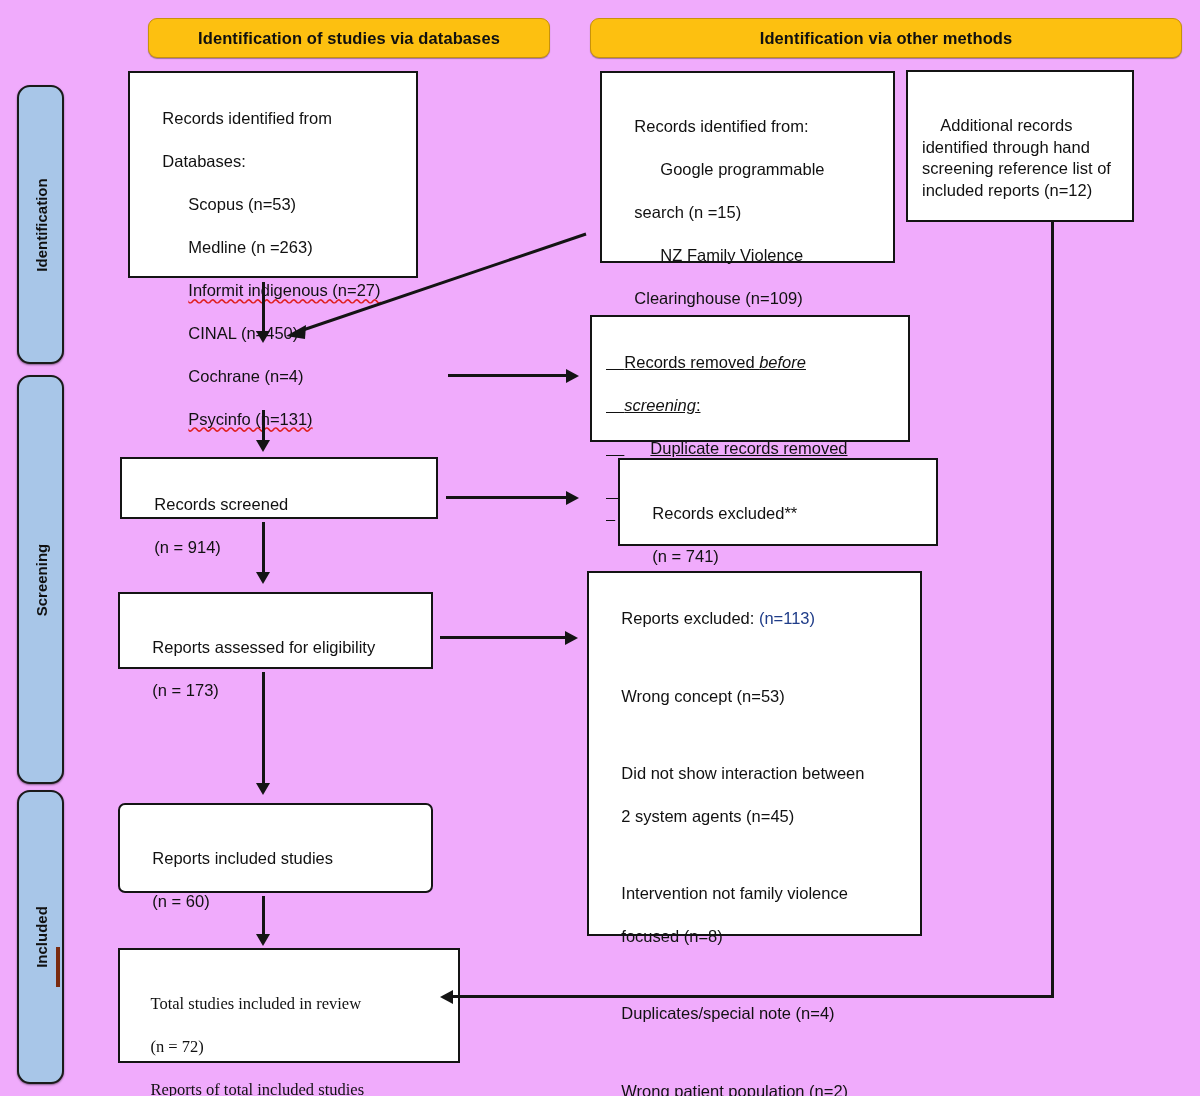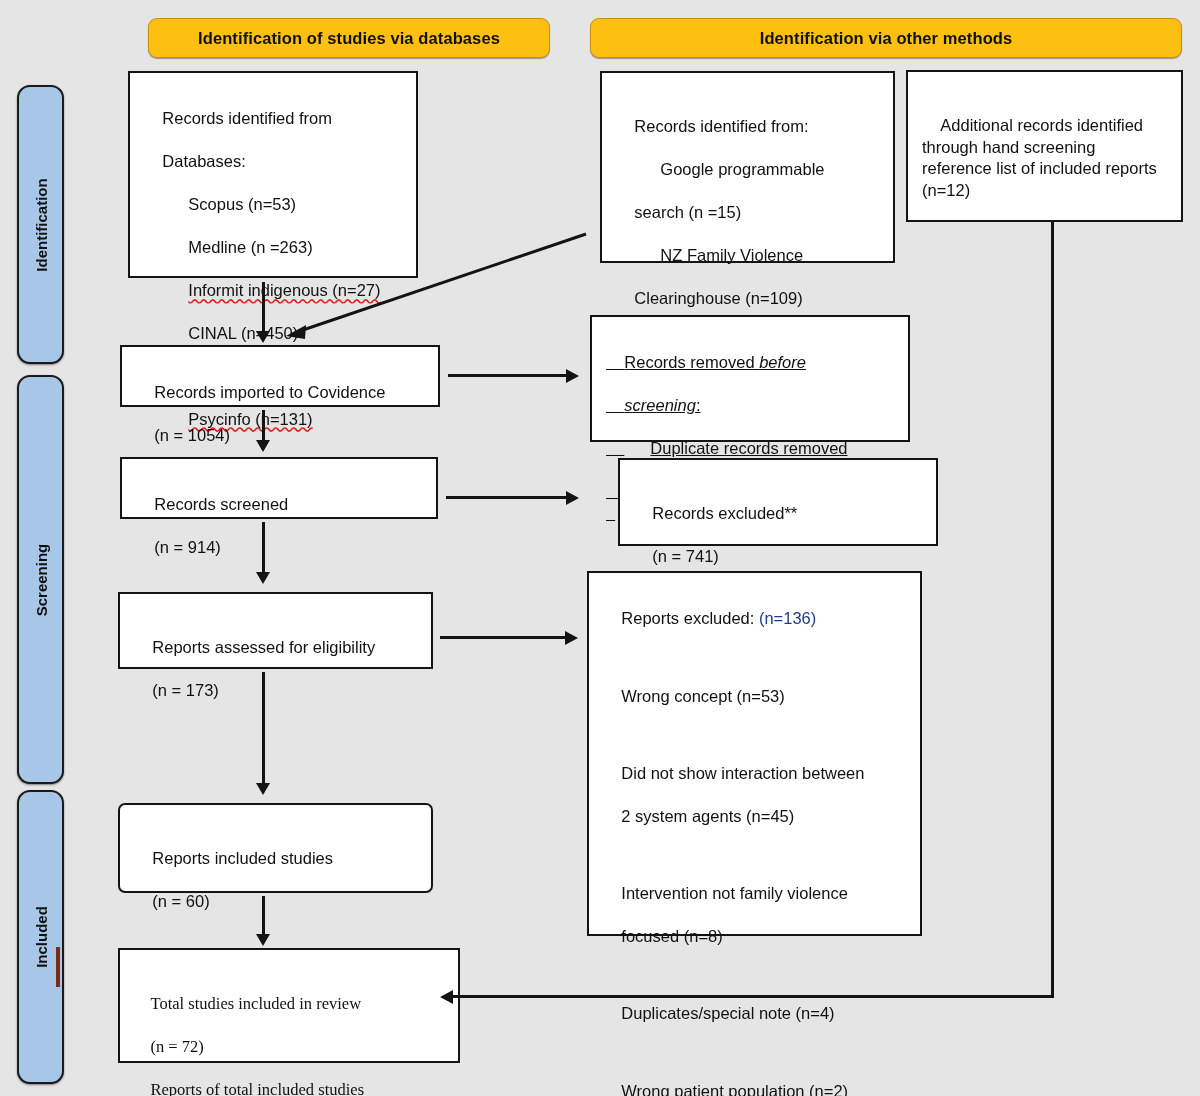--- a/index.html
+++ b/index.html
@@ -4,21 +4,21 @@
 <style>
   html, body {
     margin: 0;
     padding: 0;
     background: #ffffff;
   }
   #canvas {
     position: relative;
     width: 1200px;
     height: 1096px;
-    background: #e5e5e5;
+    background: #f0abfc;
     font-family: "Liberation Sans", sans-serif;
     overflow: hidden;
   }
   
   .banner {
     position: absolute;
     background: #FDC010;
     border: 1px solid #c8920a;
     border-radius: 9px;
     color: #101010;
@@ -142,28 +142,24 @@
 
   <div class="box pad-top-lg" style="left:600px; top:71px; width:295px; height:192px;">
     <span>Records identified from:</span><br>
     <span class="indent"></span><span>Google programmable</span><br>
     <span>search (n =15)</span><br>
     <span class="indent"></span><span>NZ Family Violence</span><br>
     <span>Clearinghouse (n=109)</span><br>
     <span class="indent"></span><span>MAI Journal (n=2)</span>
   </div>
 
-  <div class="box pad-top-lg" style="left:906px; top:70px; width:277px; height:152px;">
+  <div class="box pad-top-lg" style="left:906px; top:70px; width:228px; height:152px;">
     <span>Additional records identified through hand screening reference list of included reports (n=12)</span>
   </div>
 
-  <div class="box" style="left:120px; top:345px; width:320px; height:62px;">
-    <span>Records imported to Covidence</span><br>
-    <span>(n = 1054)</span>
-  </div>
 
   <div class="box" style="left:590px; top:315px; width:320px; height:127px;text-decoration:underline;">
     <span>Records removed </span><span class="ital">before</span><br>
     <span class="ital">screening</span><span>:</span><br>
     <span class="indent"></span><span>Duplicate records removed</span><br>
     <span>(n = 140)</span>
   </div>
 
   <div class="box" style="left:120px; top:457px; width:318px; height:62px;">
     <span>Records screened</span><br>
@@ -174,21 +170,21 @@
     <span>Records excluded**</span><br>
     <span>(n = 741)</span>
   </div>
 
   <div class="box pad-top-lg" style="left:118px; top:592px; width:315px; height:77px;">
     <span>Reports assessed for eligibility</span><br>
     <span>(n = 173)</span>
   </div>
 
   <div class="box" style="left:587px; top:571px; width:335px; height:365px;">
-    <span>Reports excluded: </span><span class="blue">(n=136)</span>
+    <span>Reports excluded: </span><span class="blue">(n=113)</span>
     <span class="sp-line"></span>
     <span>Wrong concept (n=53)</span>
     <span class="sp-line"></span>
     <span>Did not show interaction between</span><br>
     <span>2 system agents (n=45)</span>
     <span class="sp-line"></span>
     <span>Intervention not family violence</span><br>
     <span>focused (n=8)</span>
     <span class="sp-line"></span>
     <span>Duplicates/special note (n=4)</span>

